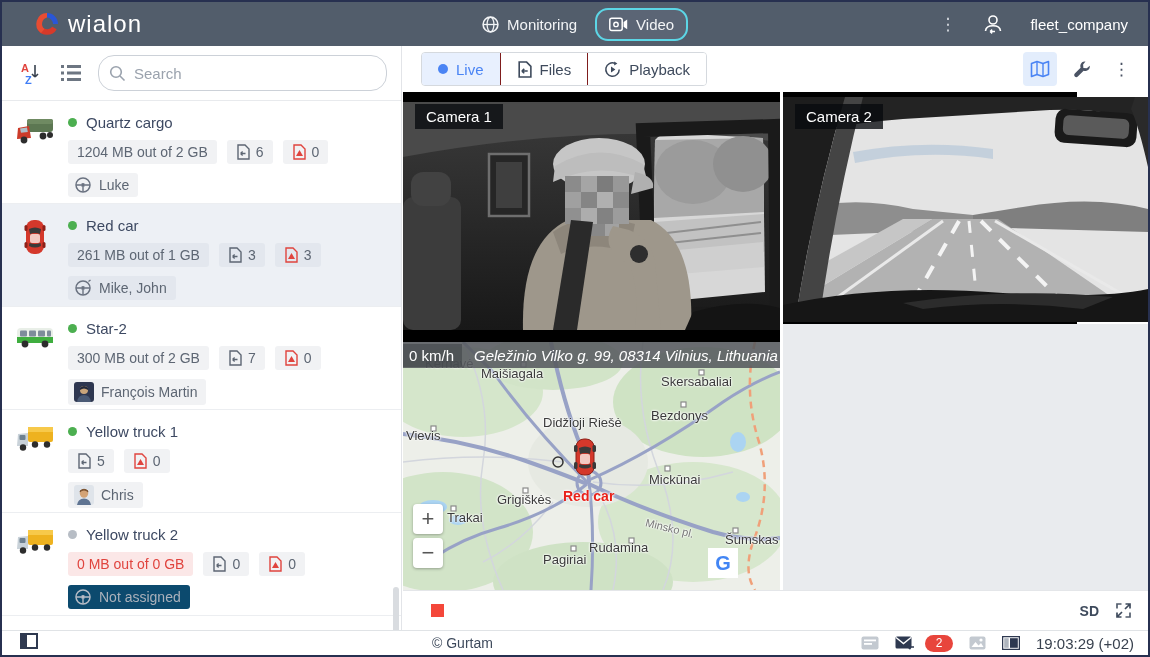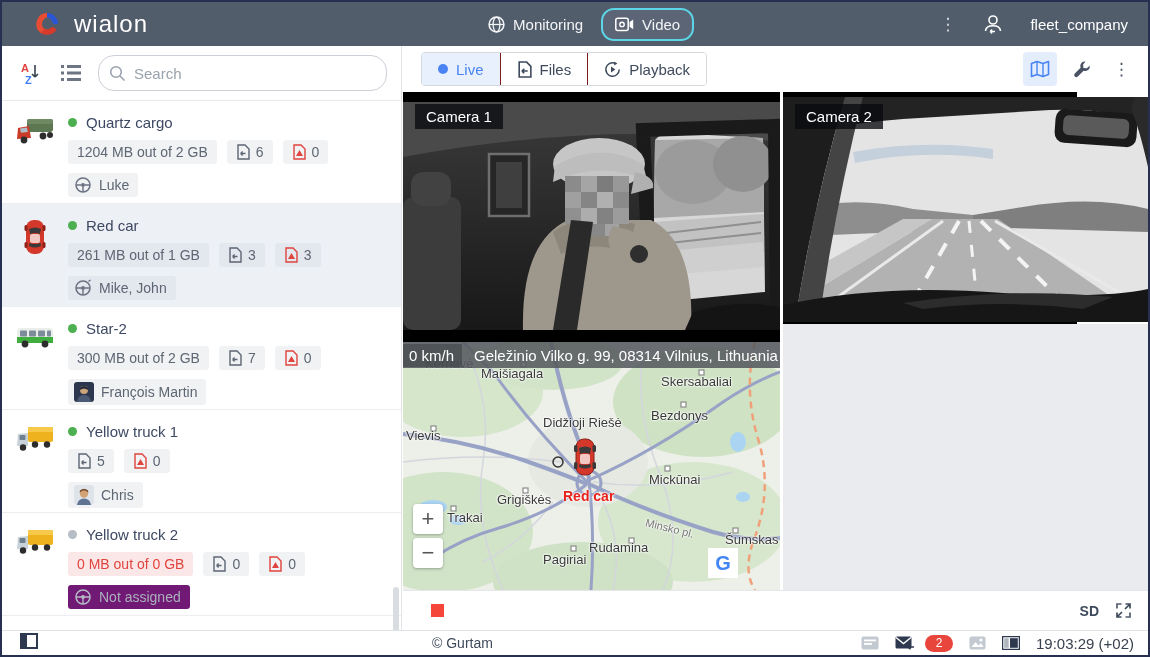--- a/index.html
+++ b/index.html
@@ -1,21 +1,21 @@
 <!DOCTYPE html>
 <html><head>
 <meta charset="utf-8">
 <style>
   * { margin:0; padding:0; box-sizing:border-box; }
   html,body { width:1150px; height:657px; font-family:"Liberation Sans", sans-serif; background:#fff; }
   .app { position:relative; width:1150px; height:657px; border:2px solid #273050; overflow:hidden; background:#fff; }
 
   
   .topbar { position:absolute; left:0; top:0; width:1146px; height:44px; background:#525d6b; display:flex; align-items:center; }
-  .brand { display:flex; align-items:center; gap:14px; margin-left:32px; }
+  .brand { display:flex; align-items:center; gap:8px; margin-left:32px; }
   .brand-name { color:#fff; font-size:24px; letter-spacing:1px; font-weight:400; }
   .nav { display:flex; align-items:center; margin-left:330px; gap:8px; }
   .nav-item { display:flex; align-items:center; gap:8px; color:#f2f4f6; font-size:15px; padding:8px 10px; cursor:pointer; }
   .nav-item.video-active { border:2px solid #5cd6e6; background:#5b6575; border-radius:13px; padding:6px 12px; }
   .topbar-right { position:absolute; right:0; top:0; height:44px; display:flex; align-items:center; gap:26px; padding-right:20px; }
   .kebab { color:#d6dae0; font-size:17px; letter-spacing:0; line-height:1; cursor:pointer; }
   .user-name { color:#fff; font-size:15px; }
 
   
   .sidebar { position:absolute; left:0; top:44px; width:400px; height:584px; background:#fff; border-right:1px solid #e2e4e8; }
@@ -33,21 +33,21 @@
   .status-dot { width:9px; height:9px; border-radius:50%; background:#4caf50; }
   .status-dot.off { background:#b7bdc5; }
   .veh-name { font-size:15px; color:#3d4962; }
   .badge-line { display:flex; align-items:center; gap:10px; margin-top:9px; }
   .badge { display:inline-flex; align-items:center; gap:6px; background:#f1f2f4; border-radius:3px; padding:4px 9px; font-size:14px; color:#5d6673; }
   .selected .badge { background:#e3e7ee; }
   .badge.storage-err { background:#fbe7e7; color:#e0443e; }
   .driver-line { margin-top:9px; }
   .driver-badge { display:inline-flex; align-items:center; gap:7px; background:#f1f2f4; border-radius:3px; padding:3px 9px 3px 6px; font-size:14px; color:#5d6673; }
   .selected .driver-badge { background:#e3e7ee; }
-  .driver-badge.unassigned { color:#aab1bb; background:#701a75; }
+  .driver-badge.unassigned { color:#aab1bb; background:#0c4a6e; }
   .avatar { width:20px; height:20px; border-radius:3px; overflow:hidden; display:block; }
   .scroll-thumb { position:absolute; right:2px; top:486px; width:6px; height:92px; background:#d9dce0; border-radius:3px; }
 
   
   .main-toolbar { position:absolute; left:401px; top:44px; width:745px; height:46px; background:#fff; display:flex; align-items:center; }
   .segmented { display:flex; align-items:stretch; height:34px; border:1px solid #d5d9de; border-radius:4px; margin-left:18px; overflow:hidden; }
   .seg { display:flex; align-items:center; gap:8px; padding:0 16px; font-size:15px; color:#3e4a5c; background:#fff; border-right:1px solid #7f1d1d; cursor:pointer; }
   .seg:last-child { border-right:none; }
   .seg.active { background:#e8f0fe; color:#4a84f4; }
   .live-dot { width:10px; height:10px; border-radius:50%; background:#4a84f4; }
@@ -62,21 +62,21 @@
   .cam1 svg.scene { position:absolute; left:0; top:10px; width:377px; height:228px; }
   .cam2 { position:absolute; left:380px; top:0; width:294px; height:232px; background:#000; }
   .cam2 svg.scene { position:absolute; left:0; top:5px; width:365px; height:225px; }
   .cam-label { position:absolute; left:12px; top:12px; background:rgba(8,10,14,0.78); color:#fff; font-size:15px; padding:4px 11px; z-index:5; }
   .gray-fill { position:absolute; left:380px; top:232px; width:365px; height:266px; background:#e9ebee; }
 
   
   .map-tile { position:absolute; left:0; top:250px; width:377px; height:248px; overflow:hidden; background:#edeeea; }
   .map-overlay { position:absolute; left:0; top:0; width:100%; height:26px; background:rgba(86,90,95,0.88); color:#fff; display:flex; align-items:center; font-size:15px; z-index:6; }
   .map-speed { background:rgba(64,68,72,0.6); padding:3px 8px 3px 6px; }
-  .map-addr { padding-left:12px; }
+  .map-addr { padding-left:12px;font-style:italic; }
   .map-label { position:absolute; font-size:13px; color:#3a3a3a; text-shadow:0 0 2px #fff,0 0 2px #fff,0 0 3px #fff; white-space:nowrap; z-index:2; }
   .map-label.small-road { font-size:11px; color:#777; transform:rotate(14deg); }
   .marker { position:absolute; left:170px; top:95px; z-index:4; }
   .marker-label { position:absolute; left:160px; top:146px; font-size:14px; font-weight:bold; color:#e8211a; text-shadow:0 0 2px #fff,0 0 2px #fff,0 0 3px #fff; z-index:4; }
   .zoom-ctrl { position:absolute; left:10px; top:162px; z-index:6; display:flex; flex-direction:column; gap:4px; }
   .zoom-btn { width:30px; height:30px; background:#fff; border-radius:4px; box-shadow:0 1px 3px rgba(0,0,0,.3); display:flex; align-items:center; justify-content:center; font-size:22px; color:#565656; cursor:pointer; line-height:1; }
   .g-logo { position:absolute; right:42px; bottom:12px; width:30px; height:30px; background:#fff; display:flex; align-items:center; justify-content:center; font-size:20px; font-weight:bold; color:#4285f4; z-index:6; cursor:pointer; }
 
   
   .player-bar { position:absolute; left:401px; top:588px; width:745px; height:40px; background:#fff; border-top:1px solid #e4e6e9; display:flex; align-items:center; }

